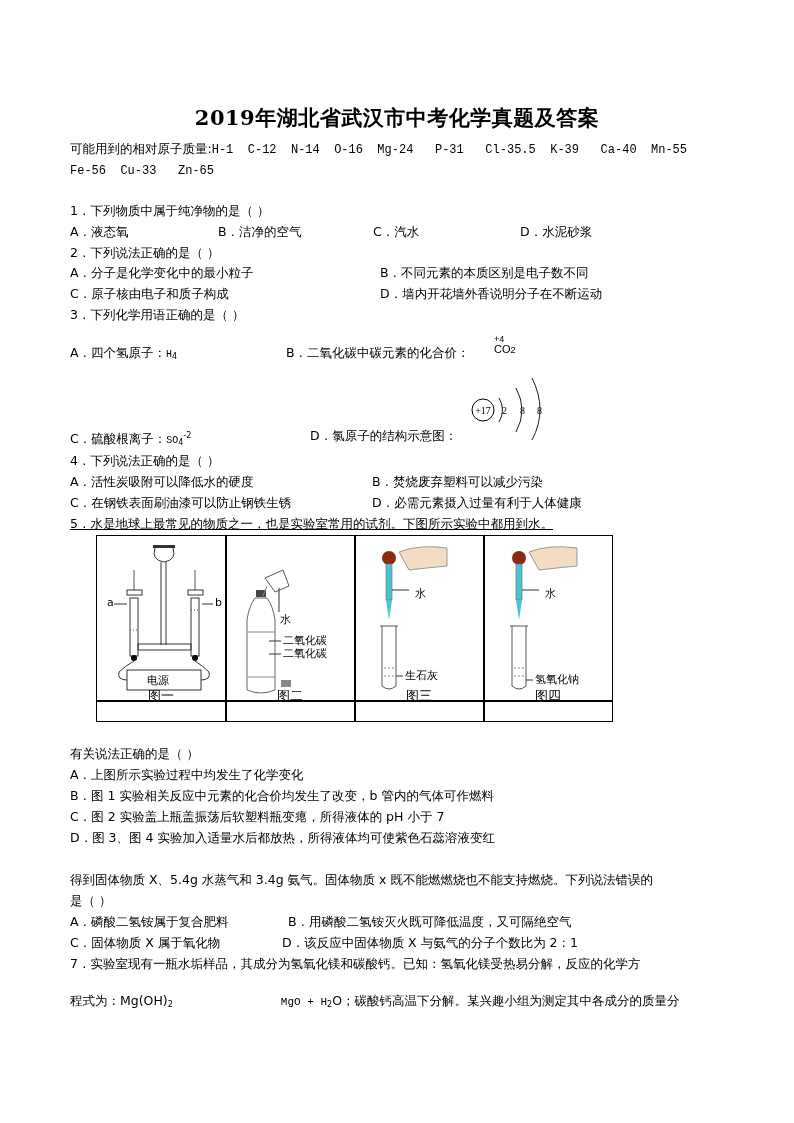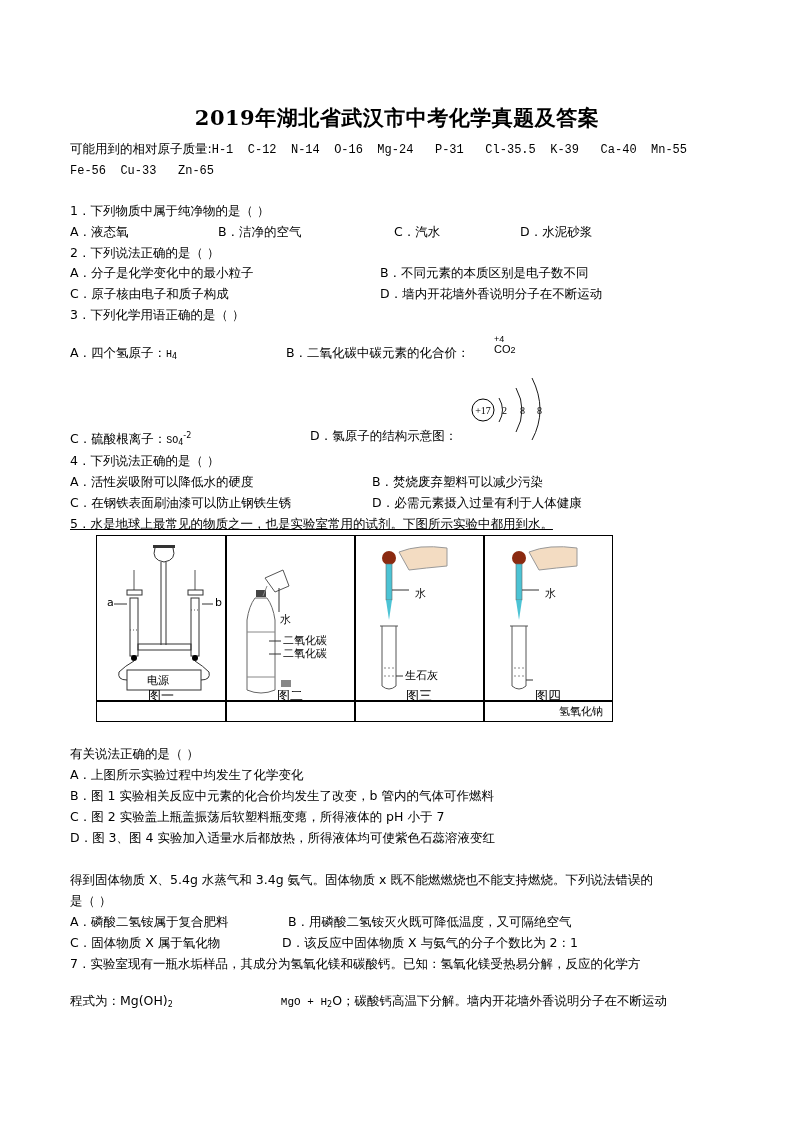--- a/index.html
+++ b/index.html
@@ -32,21 +32,21 @@
 
   <div class="line" style="top:141px;">
     <span>可能用到的相对原子质量:</span><span class="mono" style="white-space:pre;">H-1  C-12  N-14  O-16  Mg-24   P-31   Cl-35.5  K-39   Ca-40  Mn-55</span>
   </div>
   <div class="line mono" style="top:163px; white-space:pre;">Fe-56  Cu-33   Zn-65</div>
 
 
   <div class="line" style="top:203px;">1．下列物质中属于纯净物的是（    ）</div>
   <div class="opt" style="left:70px; top:224px;">A．液态氧</div>
   <div class="opt" style="left:218px; top:224px;">B．洁净的空气</div>
-  <div class="opt" style="left:394px; top:224px;">C．汽水</div>
+  <div class="opt" style="left:373px; top:224px;">C．汽水</div>
   <div class="opt" style="left:520px; top:224px;">D．水泥砂浆</div>
 
   <div class="line" style="top:245px;">2．下列说法正确的是（    ）</div>
   <div class="opt" style="left:70px; top:265px;">A．分子是化学变化中的最小粒子</div>
   <div class="opt" style="left:380px; top:265px;">B．不同元素的本质区别是电子数不同</div>
   <div class="opt" style="left:70px; top:286px;">C．原子核由电子和质子构成</div>
   <div class="opt" style="left:380px; top:286px;">D．墙内开花墙外香说明分子在不断运动</div>
 
   <div class="line" style="top:307px;">3．下列化学用语正确的是（    ）</div>
   <div class="opt" style="left:70px; top:345px;">
@@ -153,21 +153,21 @@
       <rect x="27" y="24" width="6" height="36" fill="#4cc3d4" stroke="#666" stroke-width="0.6"></rect>
       <path d="M27 60 L30 80 L33 60 Z" fill="#4cc3d4"></path>
       <line x1="33" y1="50" x2="50" y2="50" stroke="#333"></line>
       <path d="M23 86 L23 146 Q30 152 37 146 L37 86" fill="none" stroke="#555"></path>
       <line x1="21" y1="86" x2="39" y2="86" stroke="#555"></line>
       <line x1="25" y1="128" x2="35" y2="128" stroke="#888" stroke-dasharray="2,2"></line>
       <line x1="25" y1="136" x2="35" y2="136" stroke="#888" stroke-dasharray="2,2"></line>
       <line x1="37" y1="140" x2="44" y2="140" stroke="#333"></line>
     </svg>
     <div class="lbl" style="left:448px; top:50px;">水</div>
-    <div class="lbl" style="left:462px; top:136px;margin-top:32px;">氢氧化钠</div>
+    <div class="lbl" style="left:438px; top:136px;">氢氧化钠</div>
 
     <div class="cap" style="left:0; width:128px;">图一</div>
     <div class="cap" style="left:129px; width:128px;">图二</div>
     <div class="cap" style="left:258px; width:128px;">图三</div>
     <div class="cap" style="left:387px; width:128px;">图四</div>
   </div>
 
   <div class="line" style="top:746px;">有关说法正确的是（    ）</div>
   <div class="opt" style="left:70px; top:767px;">A．上图所示实验过程中均发生了化学变化</div>
   <div class="opt" style="left:70px; top:788px;">B．图 1 实验相关反应中元素的化合价均发生了改变，b 管内的气体可作燃料</div>
@@ -176,16 +176,16 @@
 
   <div class="line" style="top:872px;">得到固体物质 X、5.4g 水蒸气和 3.4g 氨气。固体物质 x 既不能燃燃烧也不能支持燃烧。下列说法错误的</div>
   <div class="line" style="top:893px;">是（    ）</div>
   <div class="opt" style="left:70px; top:914px;">A．磷酸二氢铵属于复合肥料</div>
   <div class="opt" style="left:288px; top:914px;">B．用磷酸二氢铵灭火既可降低温度，又可隔绝空气</div>
   <div class="opt" style="left:70px; top:935px;">C．固体物质 X 属于氧化物</div>
   <div class="opt" style="left:282px; top:935px;">D．该反应中固体物质 X 与氨气的分子个数比为 2：1</div>
 
   <div class="line" style="top:956px;">7．实验室现有一瓶水垢样品，其成分为氢氧化镁和碳酸钙。已知：氢氧化镁受热易分解，反应的化学方</div>
   <div class="line" style="top:993px;">
-    <span>程式为：Mg(OH)</span><sub>2</sub><span style="display:inline-block; width:108px;"></span><span class="mono" style="font-size:11px;">MgO + H</span><sub>2</sub><span>O；碳酸钙高温下分解。墙内开花墙外香说明分子在不断运动</span>
+    <span>程式为：Mg(OH)</span><sub>2</sub><span style="display:inline-block; width:108px;"></span><span class="mono" style="font-size:11px;">MgO + H</span><sub>2</sub><span>O；碳酸钙高温下分解。某兴趣小组为测定其中各成分的质量分</span>
   </div>
 
 </div>
 
 </body></html>

